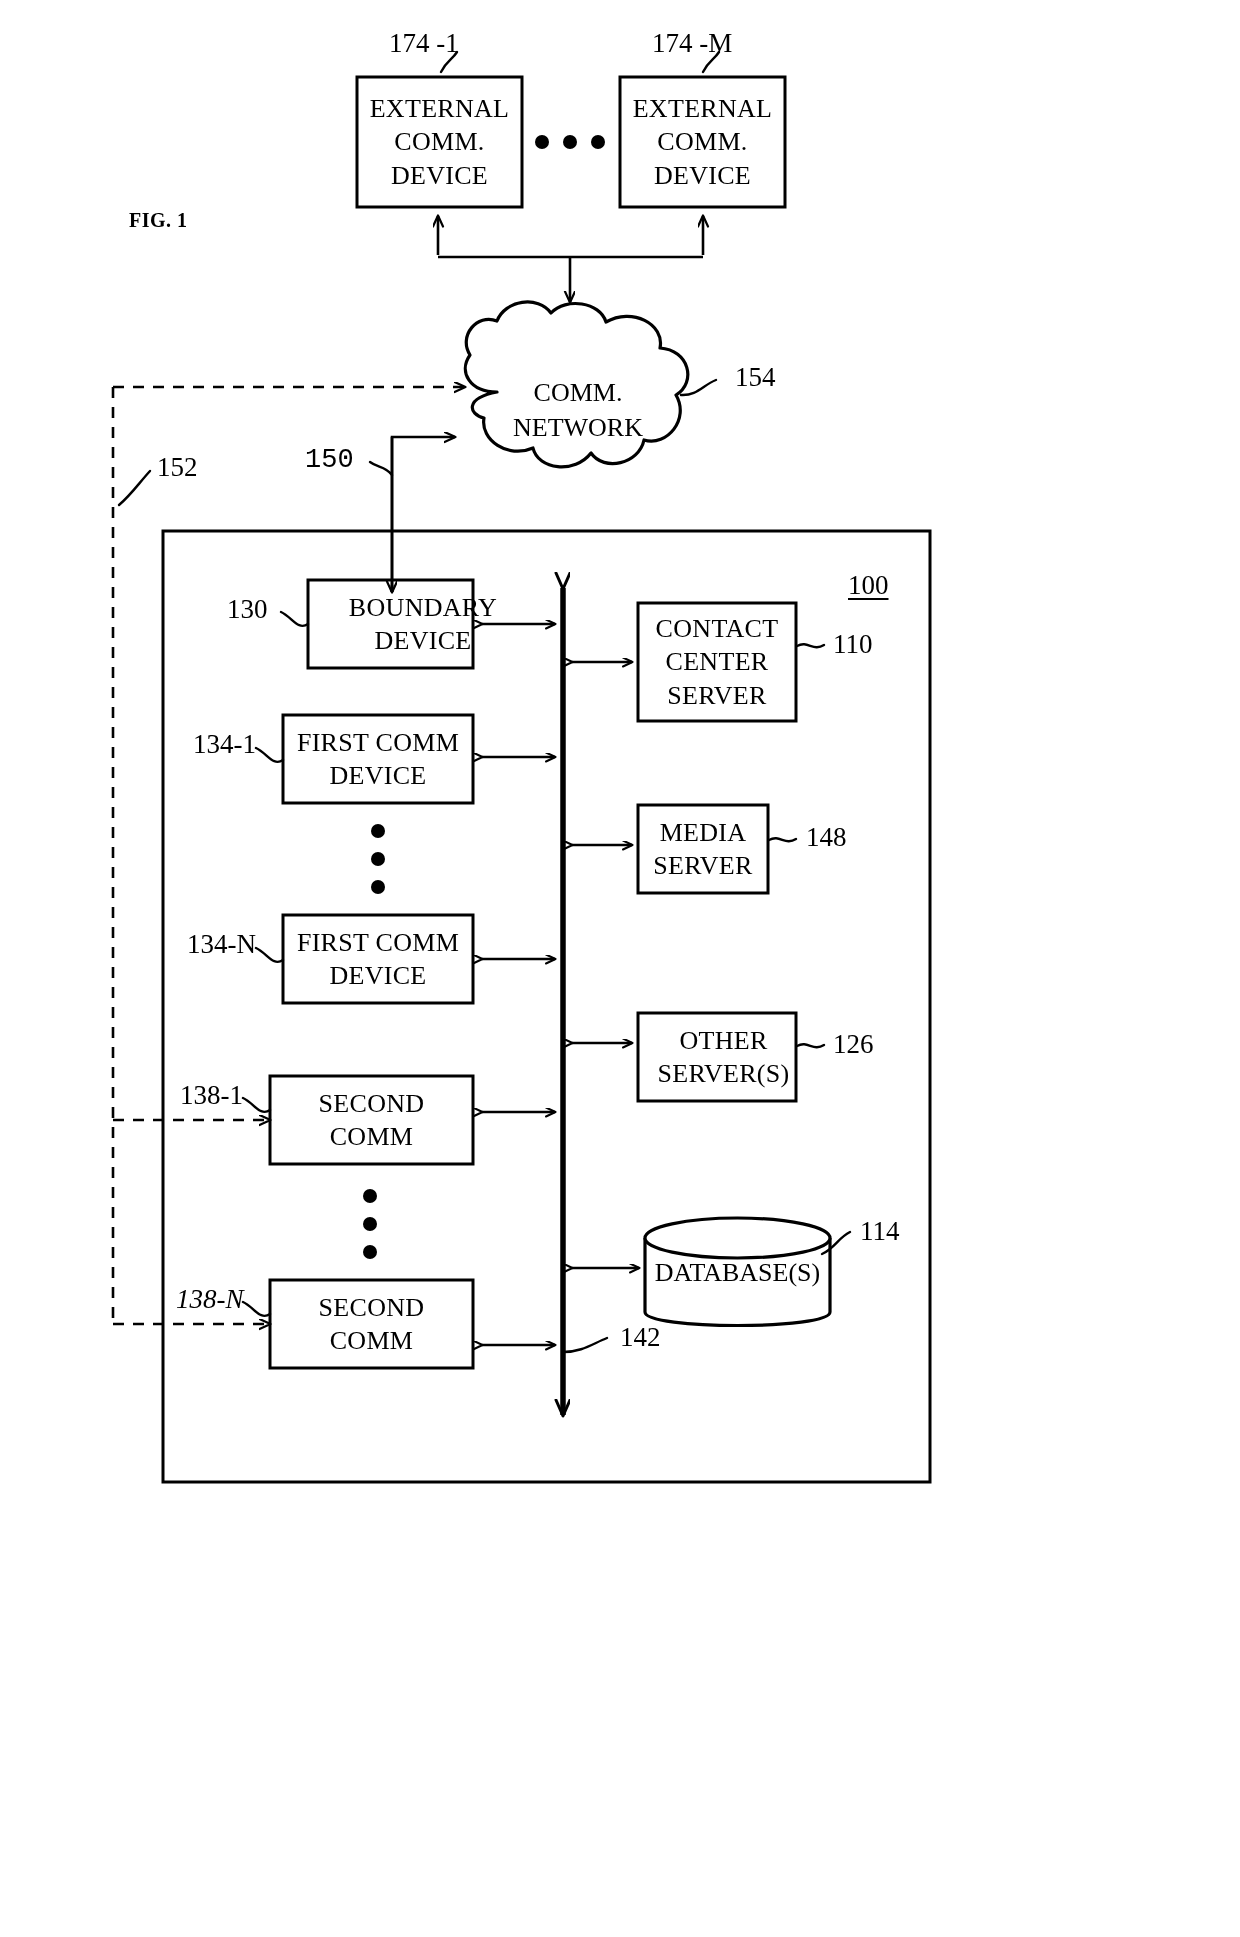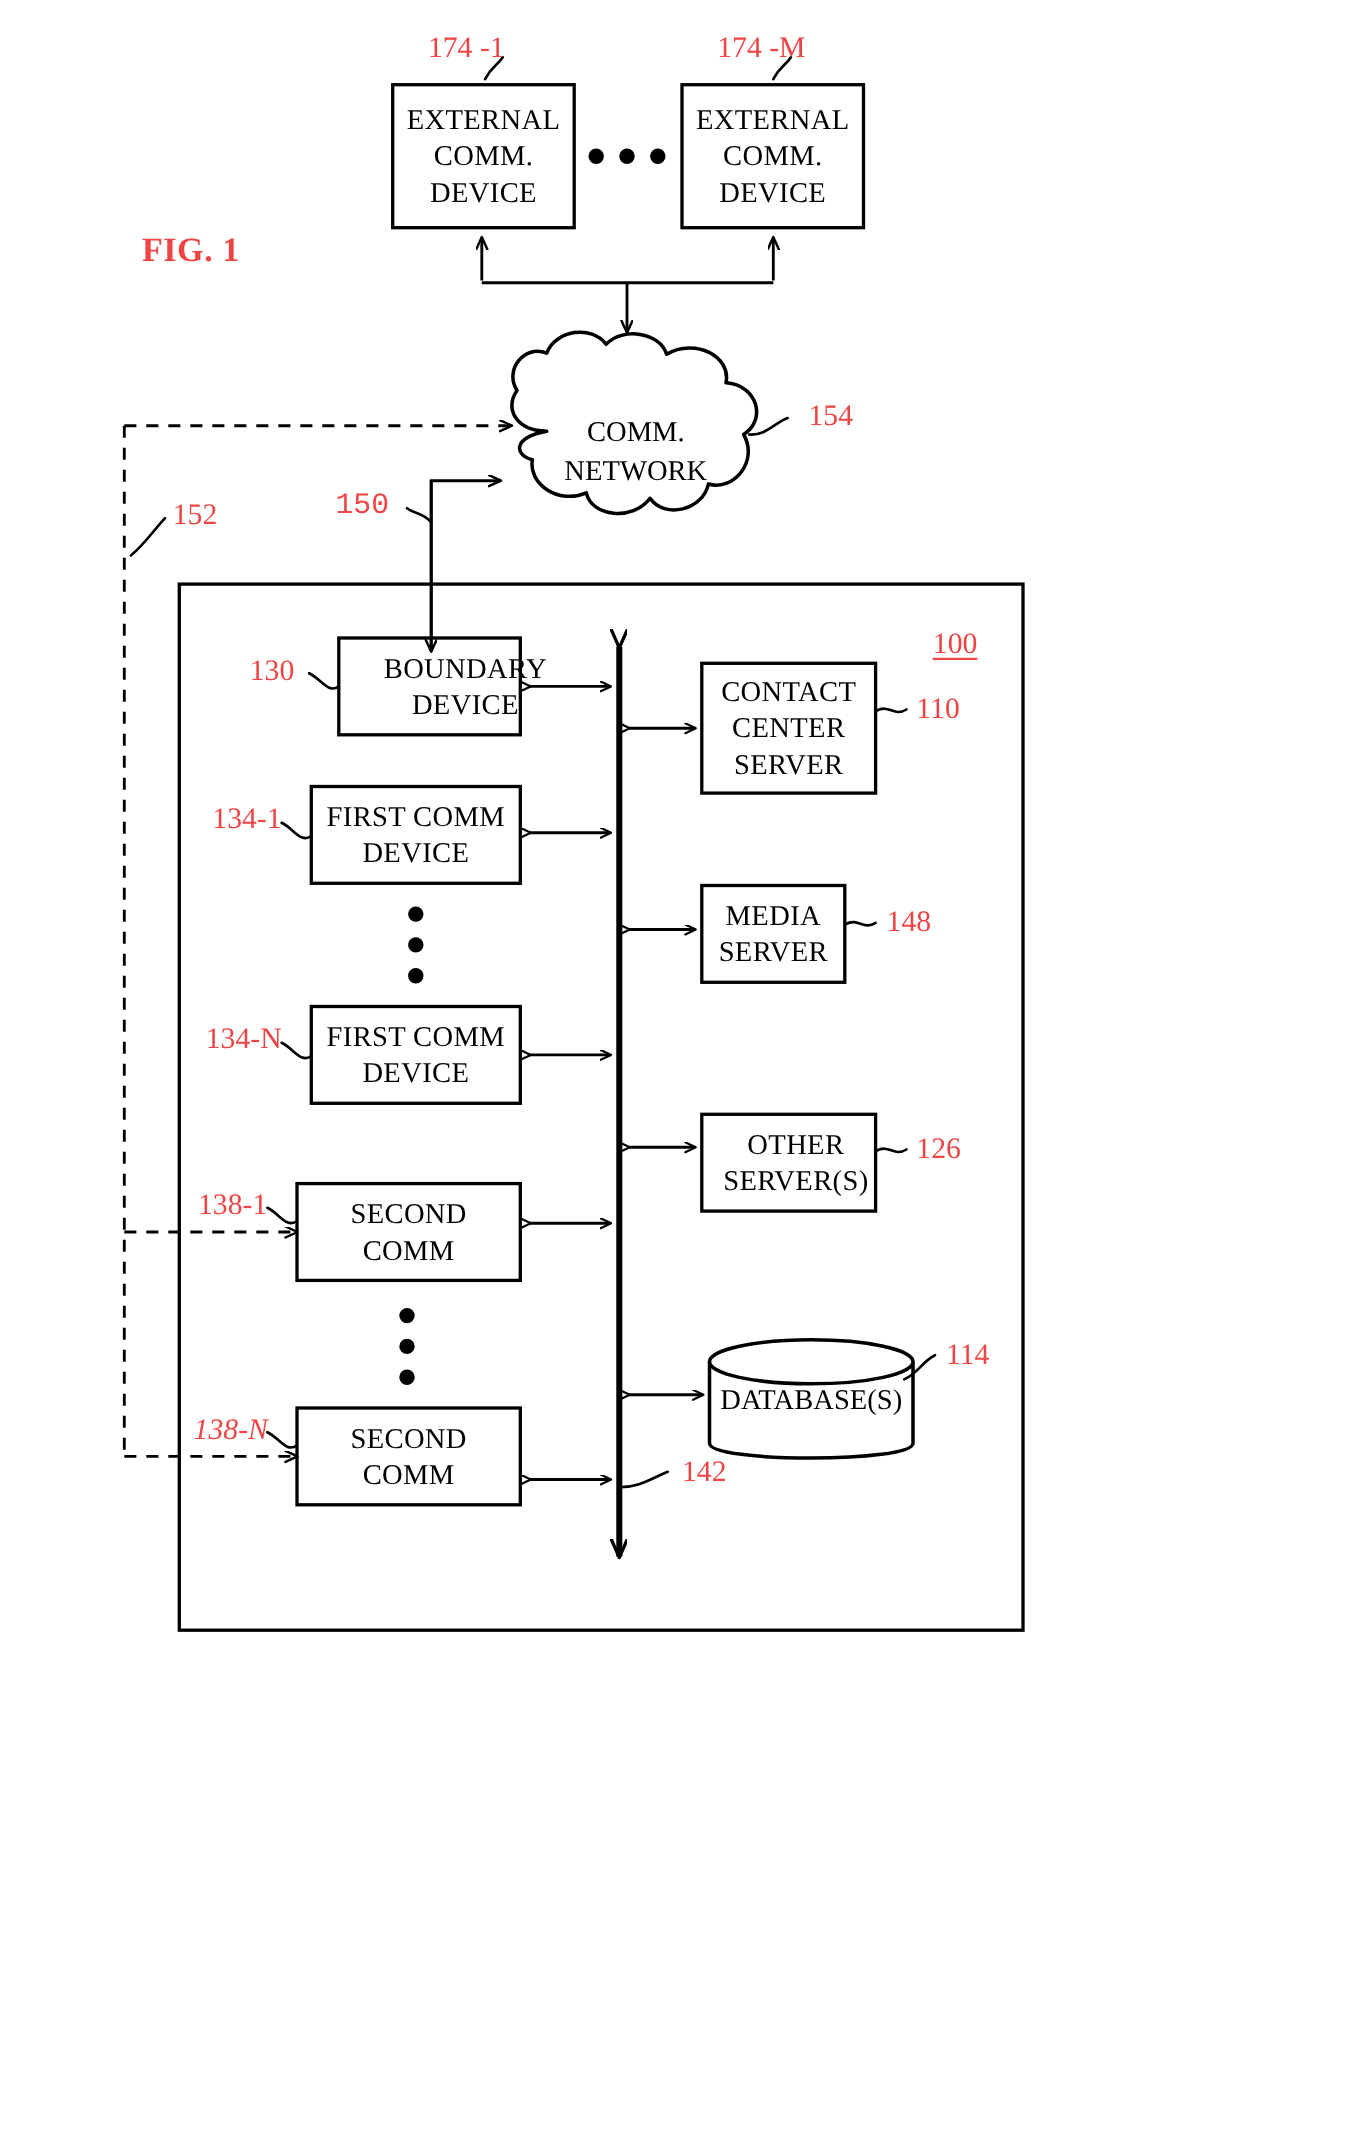--- a/index.html
+++ b/index.html
@@ -23,24 +23,24 @@
     left: 0;
     top: 0;
     width: 1240px;
     height: 1937px;
   }
   .lbl {
     position: absolute;
     font-family: "Liberation Serif", serif;
     white-space: pre;
     line-height: 1.18;
-    color: #ef4444;
+    color: #000000;
   }
   .fig-title {
-    font-size: 31px;
+    font-size: 20px;
     font-weight: bold;
     letter-spacing: 0.5px;
   }
   .ref {
     font-size: 27px;
   }
   .ref-underline {
     font-size: 27px;
     text-decoration: underline;
     text-underline-offset: 4px;

